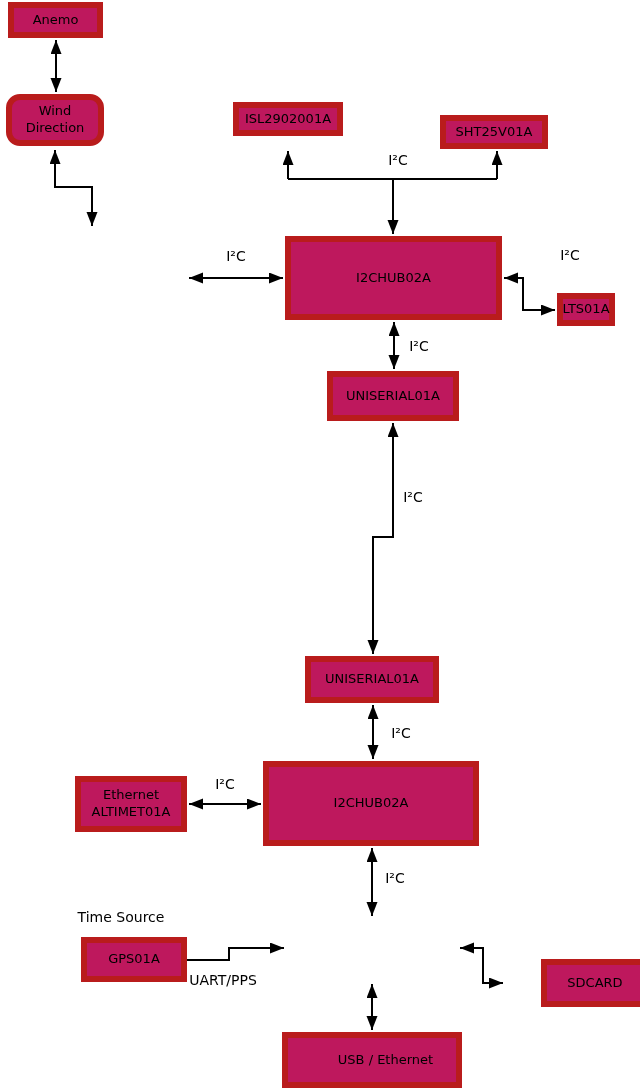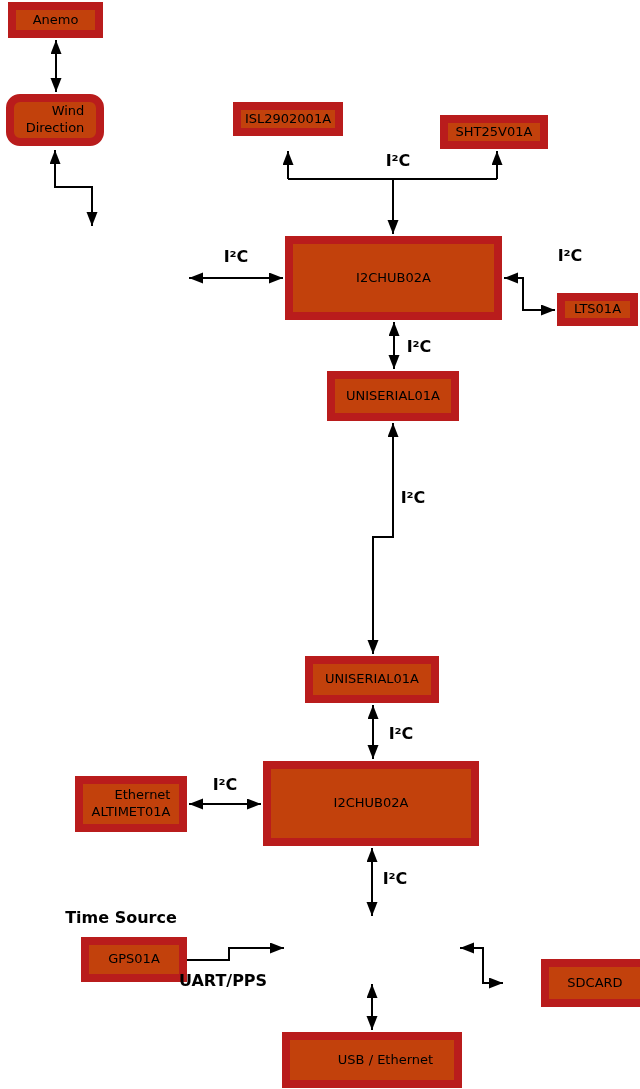--- a/index.html
+++ b/index.html
@@ -19,37 +19,36 @@
   #wires {
     position: absolute;
     left: 0;
     top: 0;
     width: 640px;
     height: 1089px;
   }
   .node {
     position: absolute;
     box-sizing: border-box;
-    border: 8px solid #b91c1c;
-    background: #c2410c;
+    border: 6px solid #b91c1c;
+    background: #be185d;
     display: flex;
     align-items: center;
     justify-content: center;
-    text-align: right;
+    text-align: center;
     font-size: 13px;
     line-height: 1.3;
     white-space: pre-line;
   }
   .edge-label {
     position: absolute;
     transform: translate(-50%, -50%);
-    font-size: 16px;
+    font-size: 14px;
     white-space: nowrap;
     background: transparent;
-    font-weight: bold;
   }
 </style>
 </head>
 <body>
 
 <div id="canvas">
 
   <svg id="wires" viewBox="0 0 640 1089" xmlns="http://www.w3.org/2000/svg">
     <defs>
       <marker id="ah" orient="auto-start-reverse" markerUnits="userSpaceOnUse" markerWidth="16" markerHeight="13" refX="14" refY="5.5">
@@ -88,21 +87,21 @@
       <path d="M372,984 V1030" marker-start="url(#ah)" marker-end="url(#ah)"></path>
     </g>
   </svg>
 
   <div class="node" style="left:8px;   top:2px;    width:95px;  height:36px;">Anemo</div>
   <div class="node" style="left:6px;   top:94px;   width:98px;  height:52px;border-radius:14px;">Wind
 Direction</div>
   <div class="node" style="left:233px; top:102px;  width:110px; height:34px;">ISL2902001A</div>
   <div class="node" style="left:440px; top:115px;  width:108px; height:34px;">SHT25V01A</div>
   <div class="node" style="left:285px; top:236px;  width:217px; height:84px;">I2CHUB02A</div>
-  <div class="node" style="left:557px; top:293px;  width:81px;  height:33px;">LTS01A</div>
+  <div class="node" style="left:557px; top:293px;  width:58px;  height:33px;">LTS01A</div>
   <div class="node" style="left:327px; top:371px;  width:132px; height:50px;">UNISERIAL01A</div>
   <div class="node" style="left:305px; top:656px;  width:134px; height:47px;">UNISERIAL01A</div>
   <div class="node" style="left:263px; top:761px;  width:216px; height:85px;">I2CHUB02A</div>
   <div class="node" style="left:75px;  top:776px;  width:112px; height:56px;">Ethernet
 ALTIMET01A</div>
   <div class="node" style="left:67px;  top:937px;  width:106px; height:45px;margin-left:14px;">GPS01A</div>
   <div class="node" style="left:505px; top:959px;  width:108px; height:48px;margin-left:36px;">SDCARD</div>
   <div class="node" style="left:282px; top:1032px; width:180px; height:56px;padding-left:27px;">USB / Ethernet</div>
 
   <span class="edge-label" style="left:398px; top:160px;">I²C</span>

